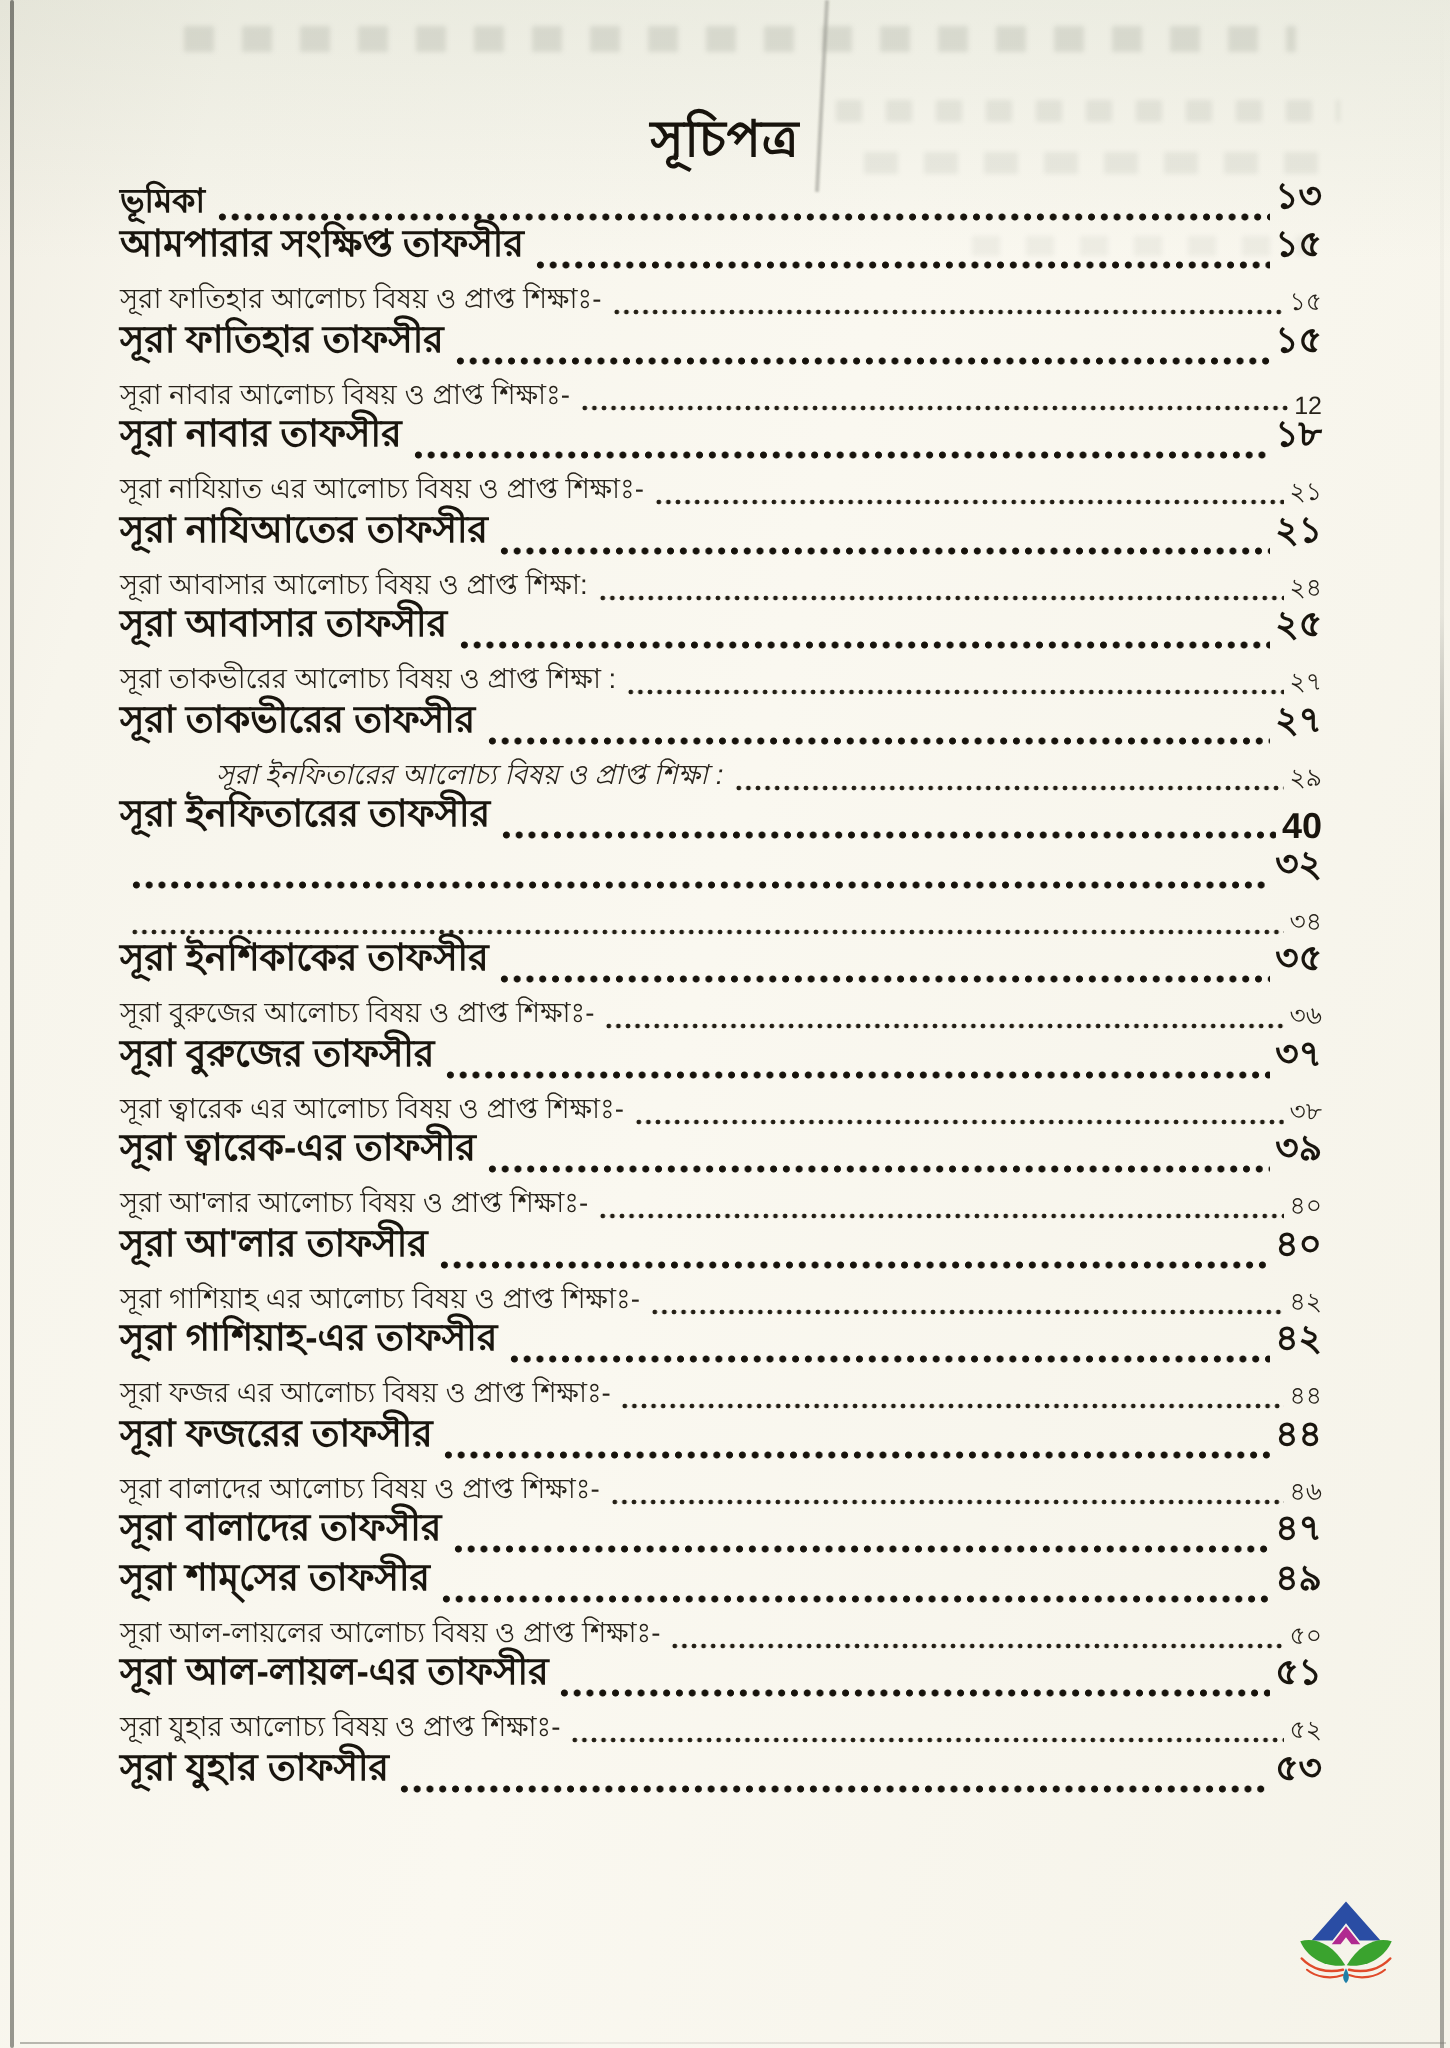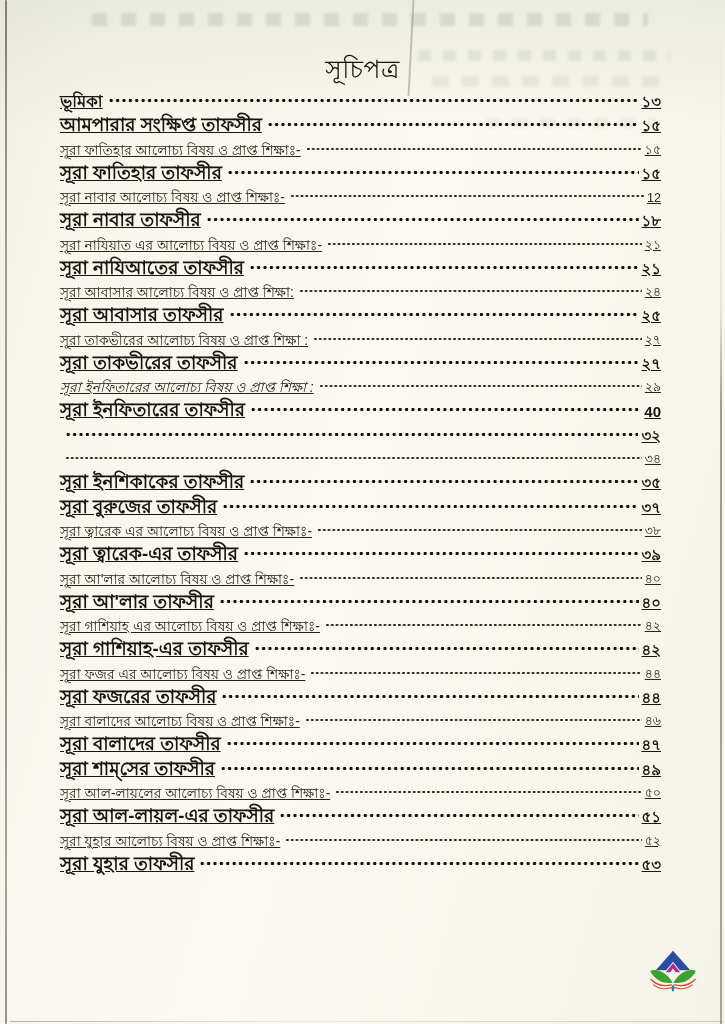--- a/index.html
+++ b/index.html
@@ -47,32 +47,32 @@
   .b4 { top: 118px; left: 486px; width: 170px; height: 10px; opacity: .3;
         background: repeating-linear-gradient(90deg, rgba(126,132,118,.3) 0 14px, rgba(126,132,118,0) 14px 27px); }
   .crease {
     position: absolute; top: 0; left: 410px; width: 1.5px; height: 96px;
     background: rgba(148,148,138,.55); transform: rotate(3deg); filter: blur(.4px);
   }
   
   .title {
     position: absolute; top: 50px; left: 0; right: 0;
     margin: 0; text-align: center;
-    font-size: 25px; font-weight: 400; color: #17130c; letter-spacing: .5px;
+    font-size: 25px; font-weight: 700; color: #17130c; letter-spacing: .5px;
   }
   
   .toc { position: absolute; top: 90px; left: 60px; right: 64px; }
-  .row { display: flex; align-items: center; text-decoration: underline; }
+  .row { display: flex; align-items: flex-end; }
   .row-main { height: 24.5px; font-weight: 700; font-size: 18.5px; }
   .row-main.intro { font-size: 16.5px; }
   .row-sub  { height: 23px; font-size: 13.8px; font-weight: 400; color: #27221a; }
-  .row-sub.italic .label { font-style: italic; }
+  .row-sub.italic .label { font-style: italic; margin-left: 48px; }
   .label  { white-space: nowrap; }
   .pagenum { white-space: nowrap; }
-  .row-main .pagenum { font-size: 15px; }
+  .row-main .pagenum { font-size: 18px; }
   .row-sub  .pagenum { font-size: 12.5px; }
   .leader {
     flex: 1; height: 5px; margin: 0 3px 4px 5px;
     background-image: radial-gradient(circle, #17130c 1.55px, rgba(0,0,0,0) 1.95px);
     background-size: 6.4px 5px; background-position: 0 50%;
   }
   .row-sub .leader {
     height: 4px; margin-bottom: 4px;
     background-image: radial-gradient(circle, #231e14 1.0px, rgba(0,0,0,0) 1.35px);
     background-size: 4.8px 4px;
@@ -173,20 +173,25 @@
         <span class="pagenum">৩২</span>
       </div>
       <div class="row row-sub">
         <span class="leader"></span>
         <span class="pagenum">৩৪</span>
       </div>
       <div class="row row-main">
         <span class="label">সূরা ইনশিকাকের তাফসীর</span>
         <span class="leader"></span>
         <span class="pagenum">৩৫</span>
+      </div>
+      <div class="row row-sub">
+        <span class="label">সূরা বুরুজের আলোচ্য বিষয় ও প্রাপ্ত শিক্ষাঃ-</span>
+        <span class="leader"></span>
+        <span class="pagenum">৩৬</span>
       </div>
       <div class="row row-main">
         <span class="label">সূরা বুরুজের তাফসীর</span>
         <span class="leader"></span>
         <span class="pagenum">৩৭</span>
       </div>
       <div class="row row-sub">
         <span class="label">সূরা ত্বারেক এর আলোচ্য বিষয় ও প্রাপ্ত শিক্ষাঃ-</span>
         <span class="leader"></span>
         <span class="pagenum">৩৮</span>

